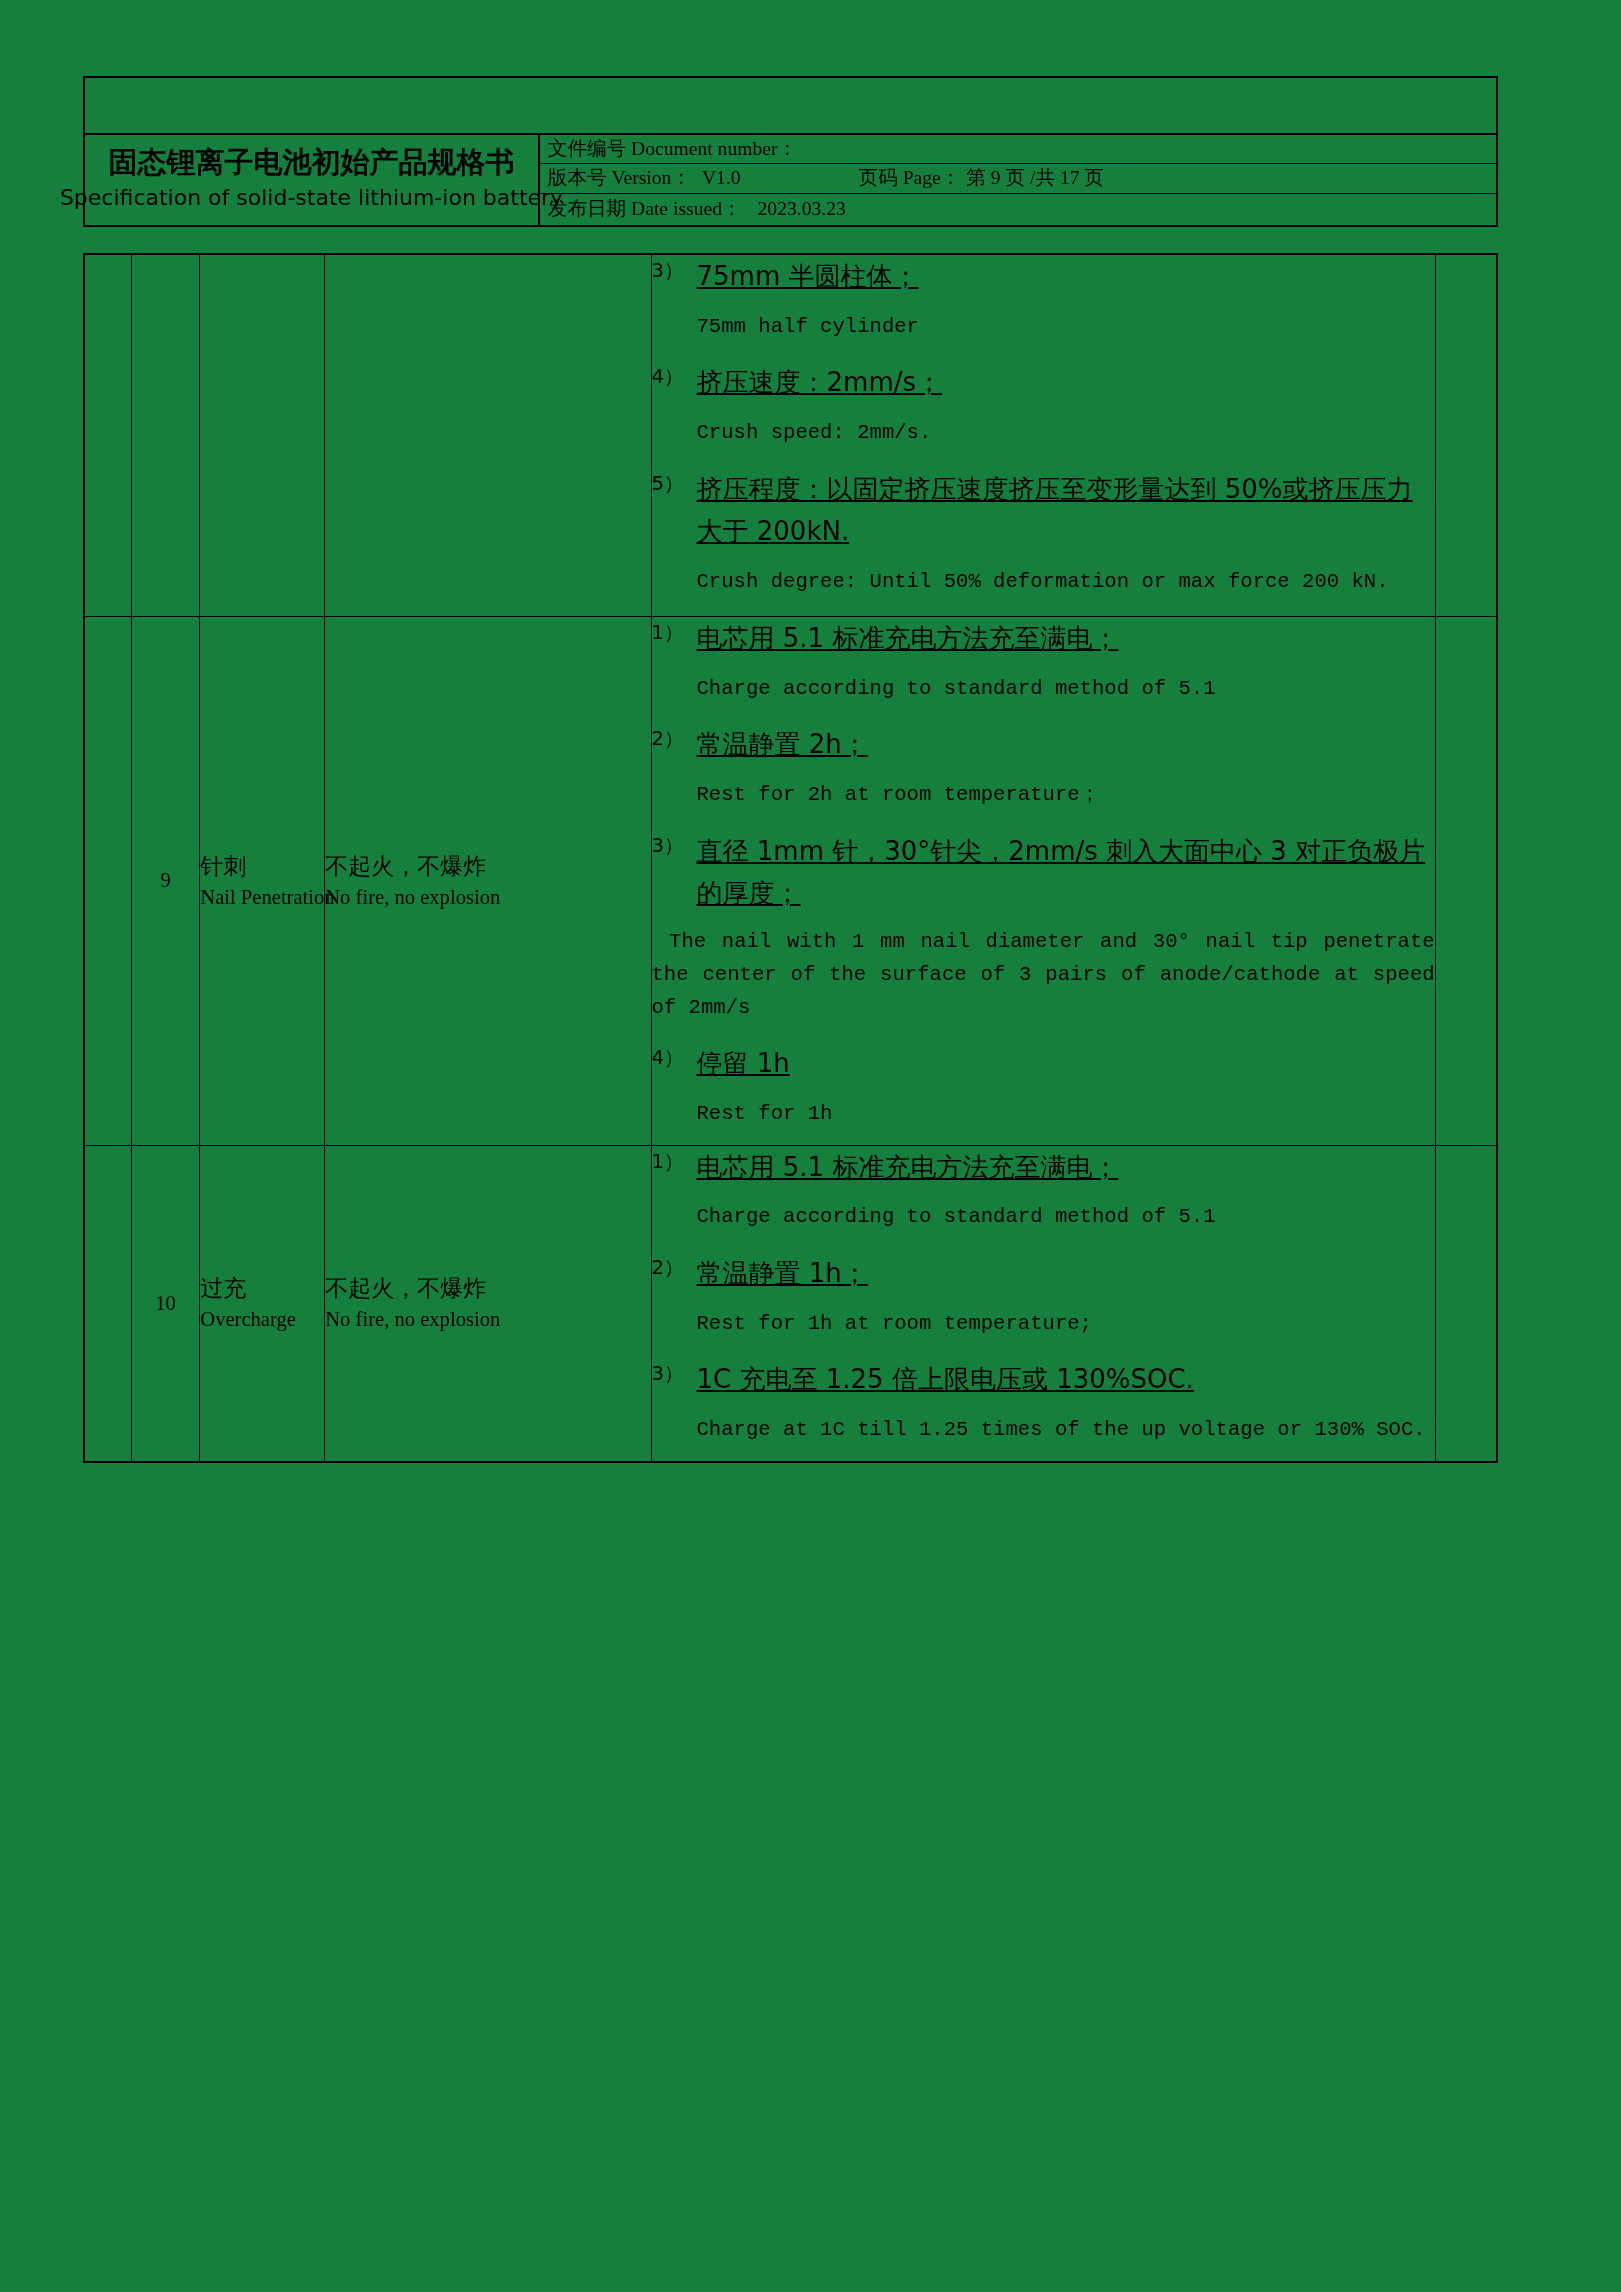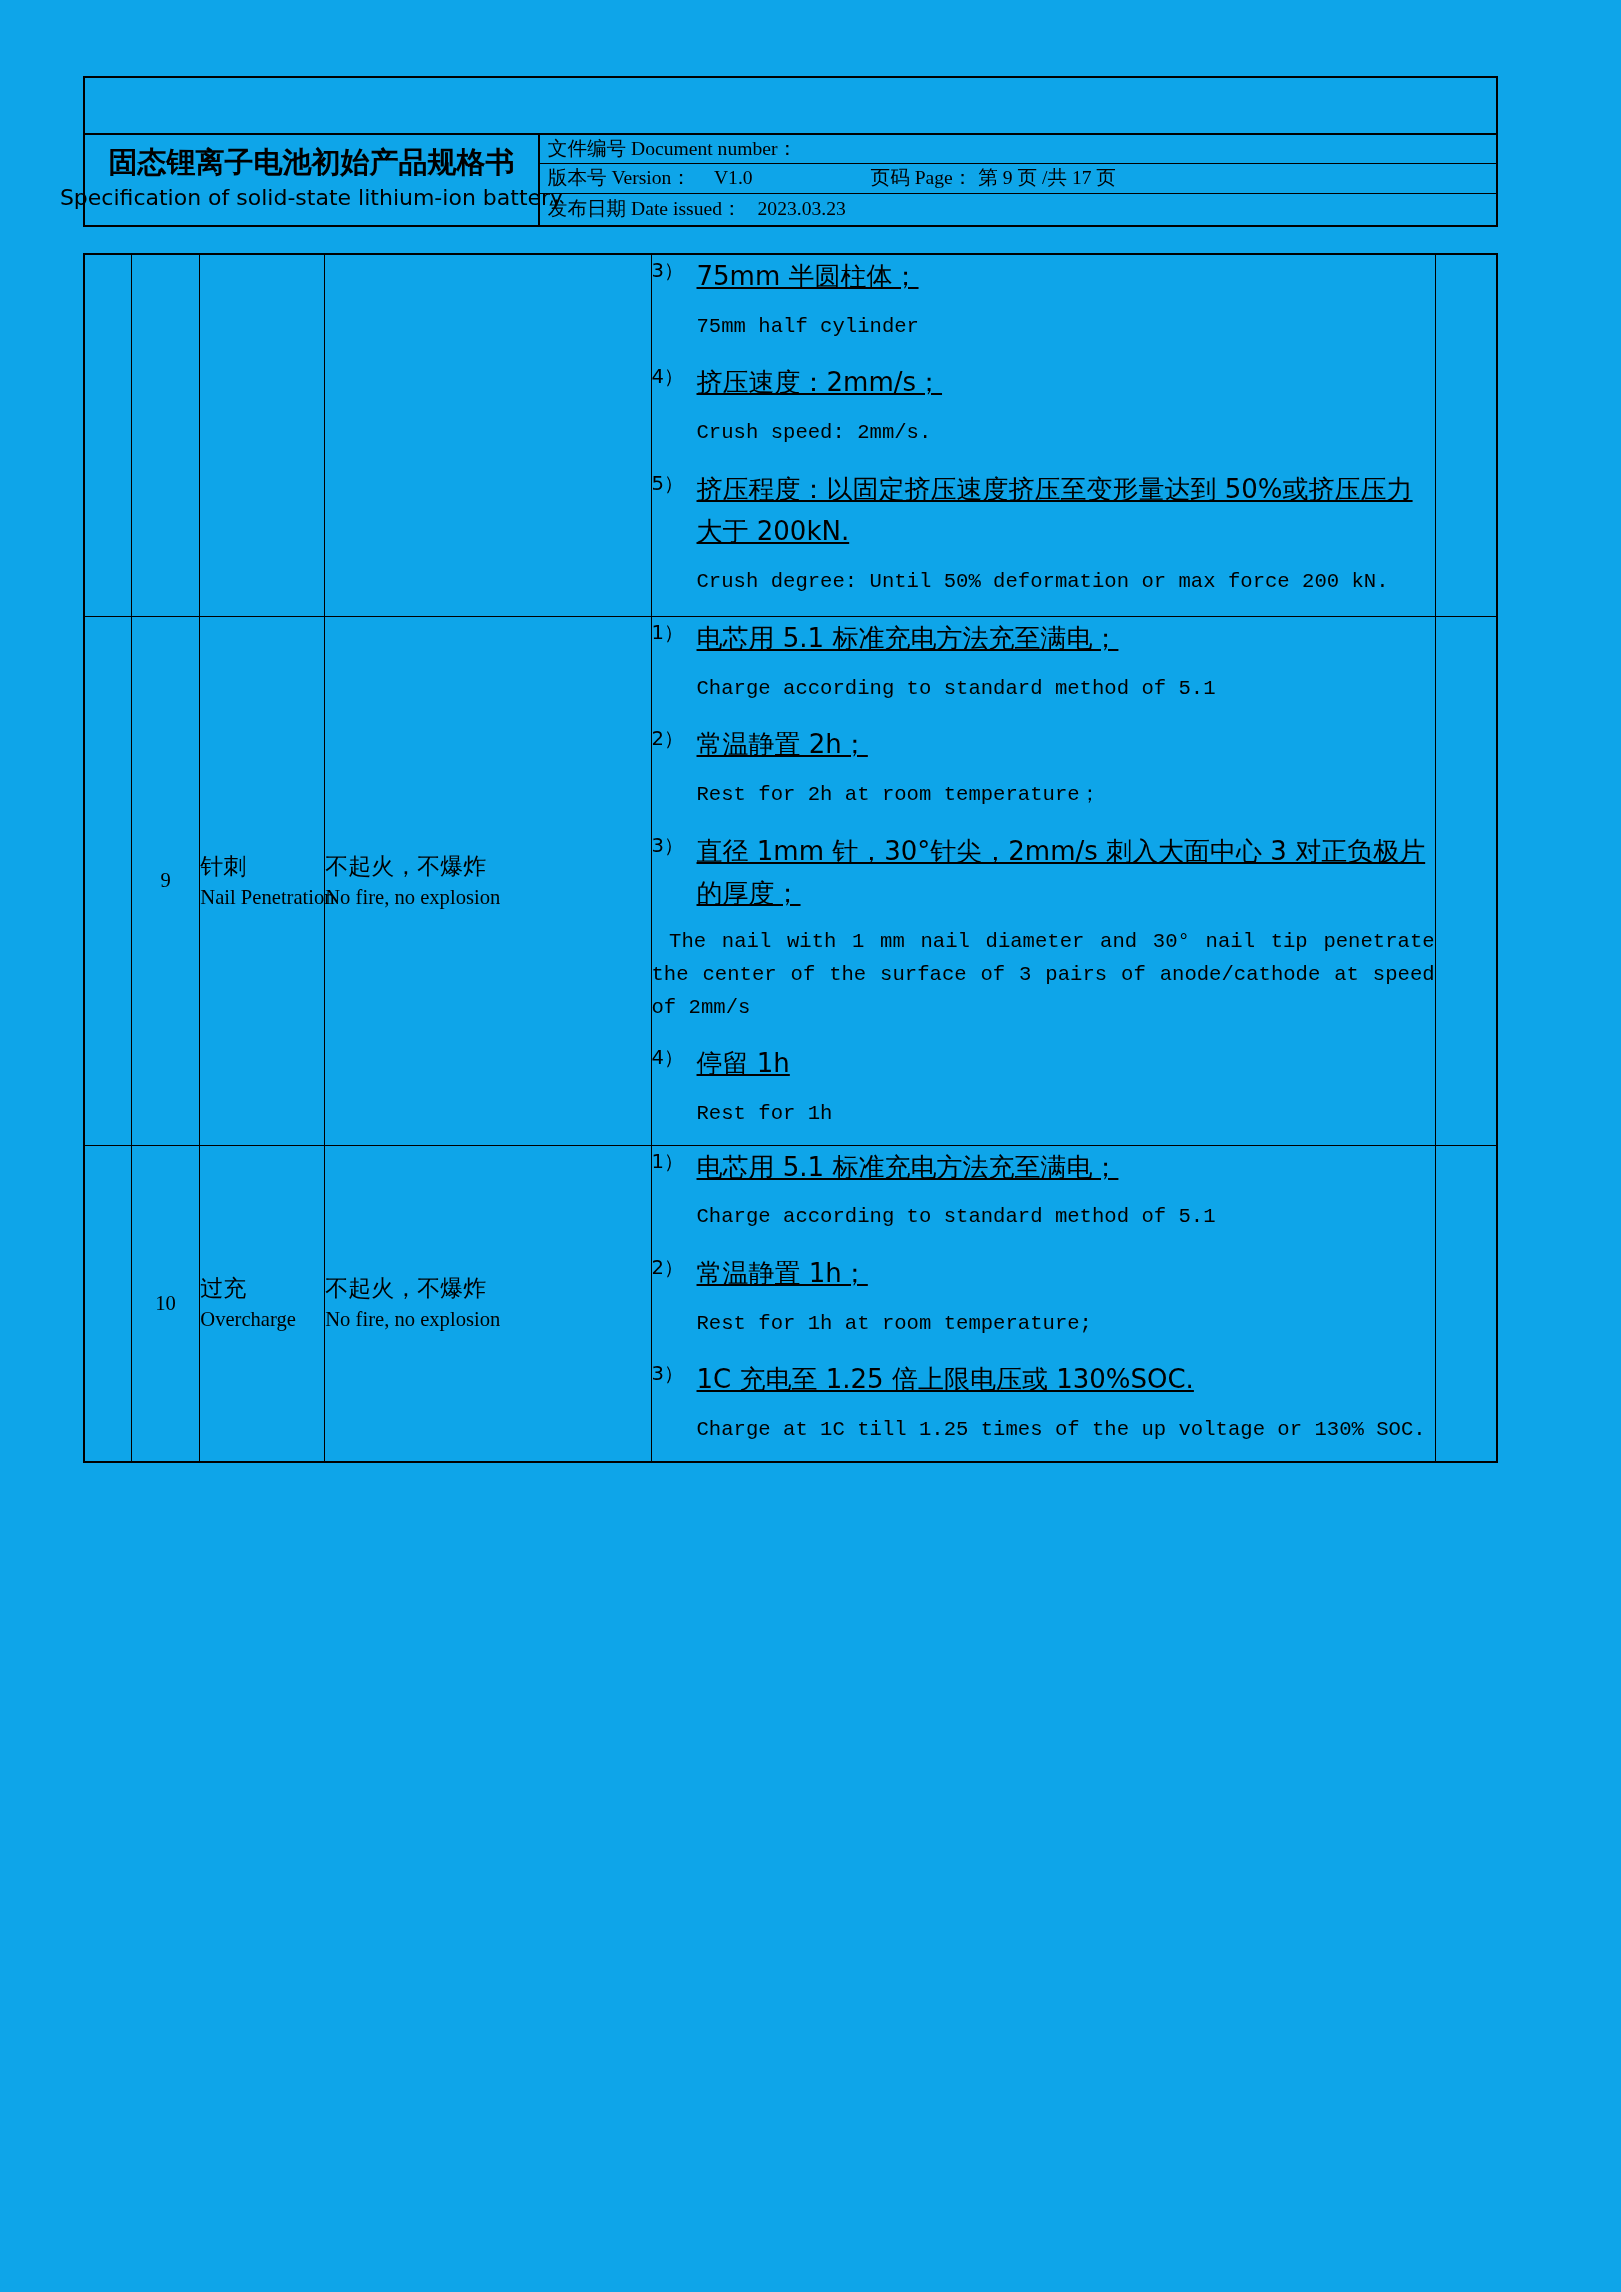--- a/index.html
+++ b/index.html
@@ -9,21 +9,21 @@
   }
   body {
     font-family: "Liberation Serif", "DejaVu Serif", serif;
     color: #000000;
     -webkit-font-smoothing: antialiased;
   }
   .page {
     position: relative;
     width: 1621px;
     height: 2293px;
-    background: #0ea5e9;
+    background: #15803d;
     overflow: hidden;
     box-sizing: border-box;
   }
 
   
   .header-box {
     position: absolute;
     left: 83px;
     top: 76px;
     width: 1415px;
@@ -200,21 +200,21 @@
       <div class="header-title-cell">
         <div class="title-cn">固态锂离子电池初始产品规格书</div>
         <div class="title-en">Specification of solid-state lithium-ion battery</div>
       </div>
       <div class="header-info-cell">
         <div class="info-row r1">
           <span>文件编号 Document number：</span>
         </div>
         <div class="info-row r2">
           <span class="nowrap">版本号 Version：</span>
-          <span class="nowrap" style="margin-left:23px;">V1.0</span>
+          <span class="nowrap" style="margin-left:11px;">V1.0</span>
           <span class="info-spacer"></span>
           <span class="nowrap">页码 Page：</span>
           <span class="nowrap" style="margin-left:5.9px;">第 9 页 /共 17 页</span>
         </div>
         <div class="info-row r3">
           <span class="nowrap">发布日期 Date issued：</span>
           <span class="nowrap" style="margin-left:16px;">2023.03.23</span>
         </div>
       </div>
     </div>

